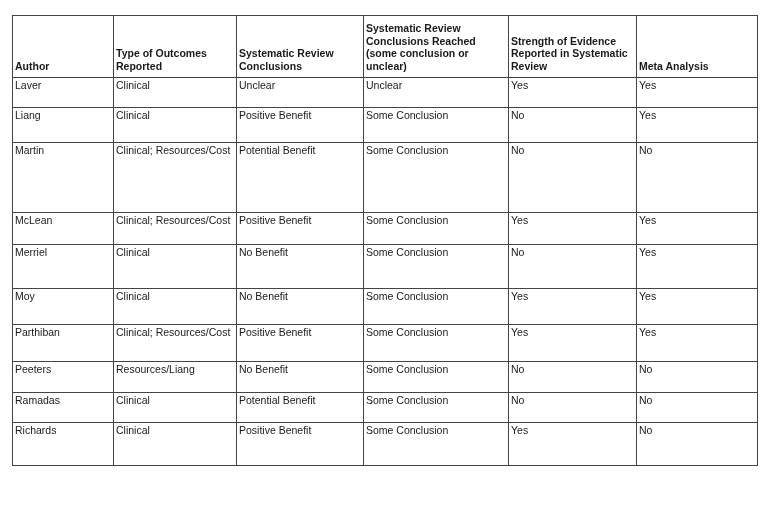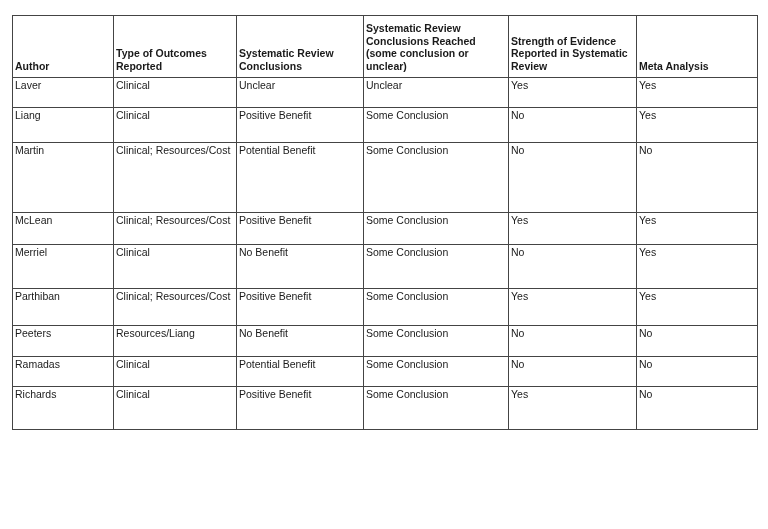--- a/index.html
+++ b/index.html
@@ -69,20 +69,28 @@
         <td>Yes</td>
       </tr>
       <tr style="height: 44px;">
         <td>Merriel</td>
         <td>Clinical</td>
         <td>No Benefit</td>
         <td>Some Conclusion</td>
         <td>No</td>
         <td>Yes</td>
       </tr>
+      <tr style="height: 36px;">
+        <td>Moy</td>
+        <td>Clinical</td>
+        <td>No Benefit</td>
+        <td>Some Conclusion</td>
+        <td>Yes</td>
+        <td>Yes</td>
+      </tr>
       <tr style="height: 37px; margin-top: 20px;">
         <td>Parthiban</td>
         <td>Clinical; Resources/Cost</td>
         <td>Positive Benefit</td>
         <td>Some Conclusion</td>
         <td>Yes</td>
         <td>Yes</td>
       </tr>
       <tr style="height: 31px;">
         <td>Peeters</td>

